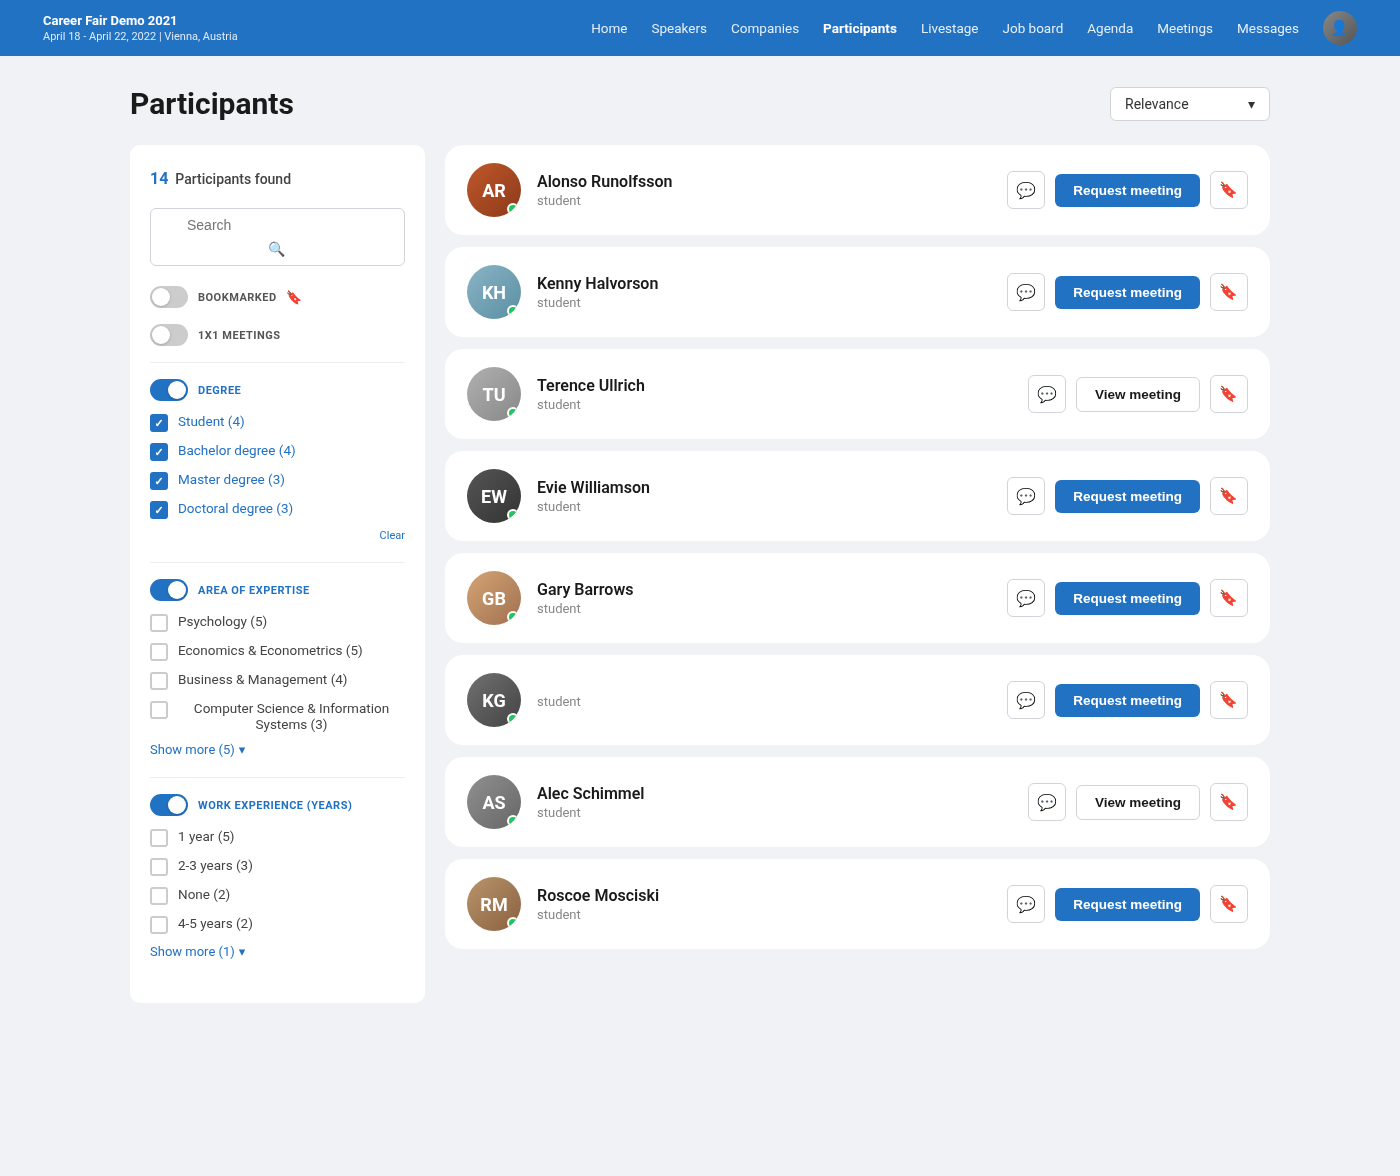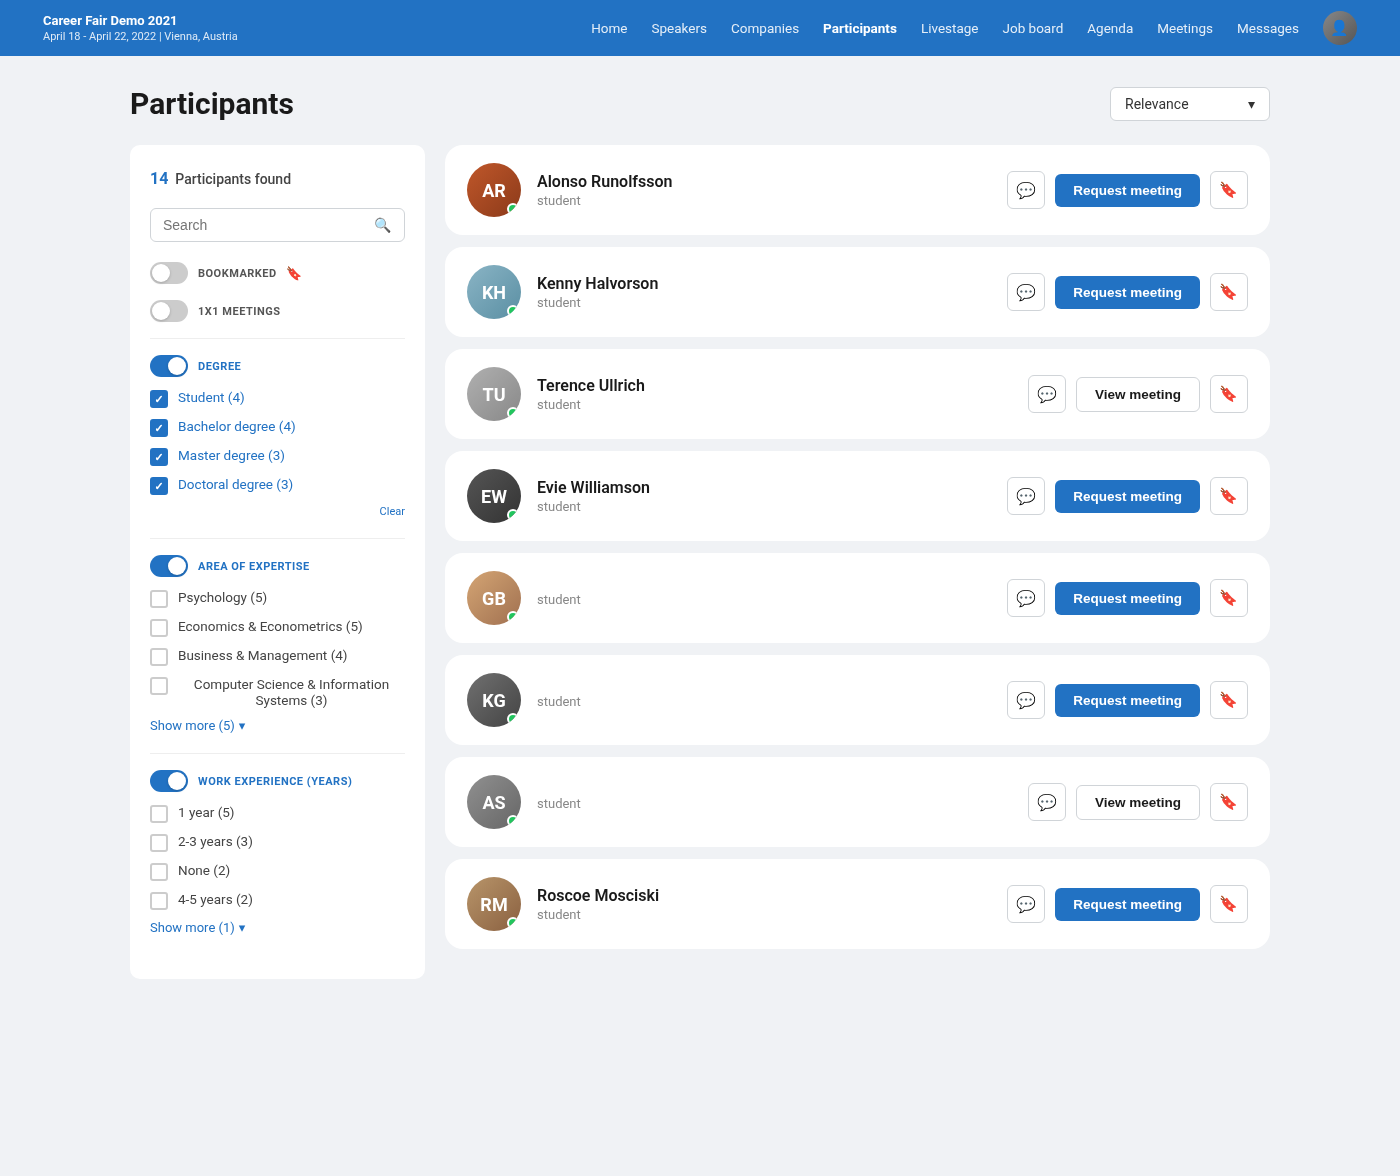--- a/index.html
+++ b/index.html
@@ -57,21 +57,21 @@
       width: 295px; flex-shrink: 0;
     }
     .sidebar-count {
       font-size: 14px; color: #444; margin-bottom: 20px; font-weight: 500;
     }
     .sidebar-count strong { color: #2272c3; font-size: 16px; }
 
     .search-box {
       display: flex; align-items: center;
       border: 1px solid #d0d4d8; border-radius: 6px;
-      padding: 8px 12px; margin-bottom: 20px; gap: 8px;
+      padding: 8px 12px; margin-bottom: 20px; gap: 8px; flex-direction: column;
     }
     .search-box input {
       border: none; outline: none; font-size: 14px; color: #555; flex: 1;
       background: transparent;
     }
     .search-icon-wrap { color: #aaa; font-size: 14px; }
 
     
     .filter-toggle-row {
       display: flex; align-items: center; gap: 10px;
@@ -388,20 +388,21 @@
       <button class="btn-primary">Request meeting</button>
       <div class="bookmark-btn">🔖</div>
     </div>
   </div>
         <div class="participant-card">
     <div class="participant-avatar av5">
       GB
       <div class="online-dot"></div>
     </div>
     <div class="participant-info">
+      <div class="participant-name">Gary Barrows</div>
       <div class="participant-role">student</div>
     </div>
     <div class="card-actions">
       <div class="chat-icon-btn">💬</div>
       <button class="btn-primary">Request meeting</button>
       <div class="bookmark-btn">🔖</div>
     </div>
   </div>
         <div class="participant-card">
     <div class="participant-avatar av6">
@@ -416,20 +417,21 @@
       <button class="btn-primary">Request meeting</button>
       <div class="bookmark-btn">🔖</div>
     </div>
   </div>
         <div class="participant-card">
     <div class="participant-avatar av7">
       AS
       <div class="online-dot"></div>
     </div>
     <div class="participant-info">
+      <div class="participant-name">Alec Schimmel</div>
       <div class="participant-role">student</div>
     </div>
     <div class="card-actions">
       <div class="chat-icon-btn">💬</div>
       <button class="btn-outline">View meeting</button>
       <div class="bookmark-btn">🔖</div>
     </div>
   </div>
         <div class="participant-card">
     <div class="participant-avatar av8">

